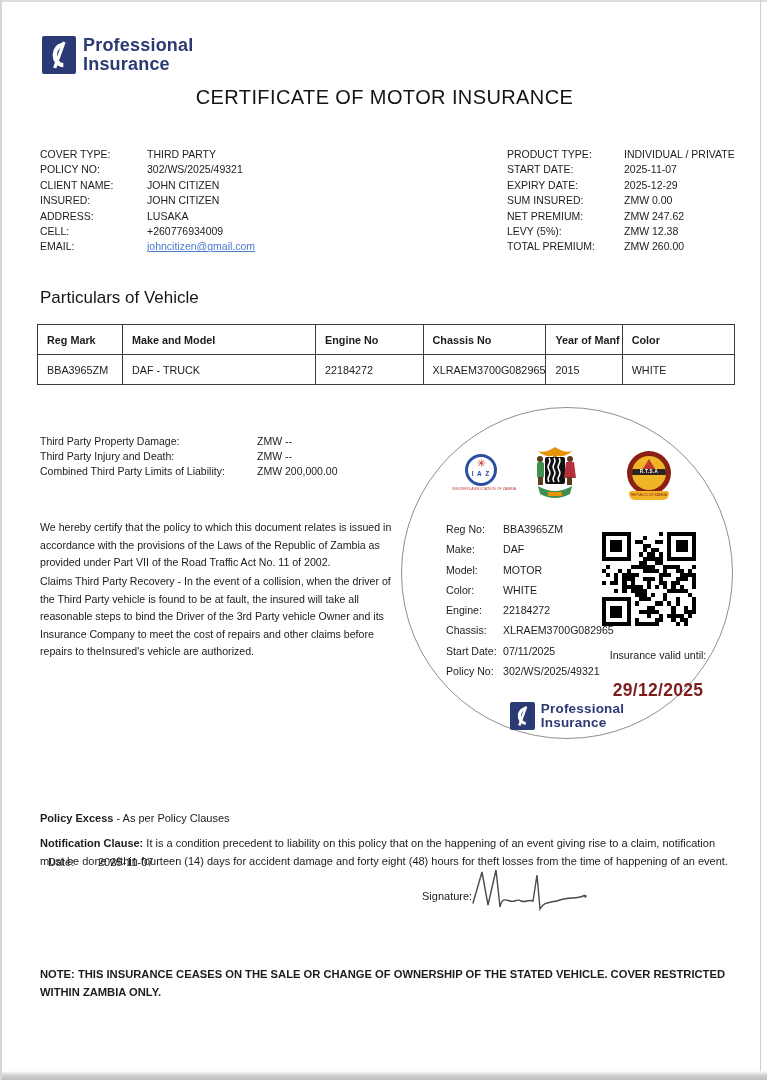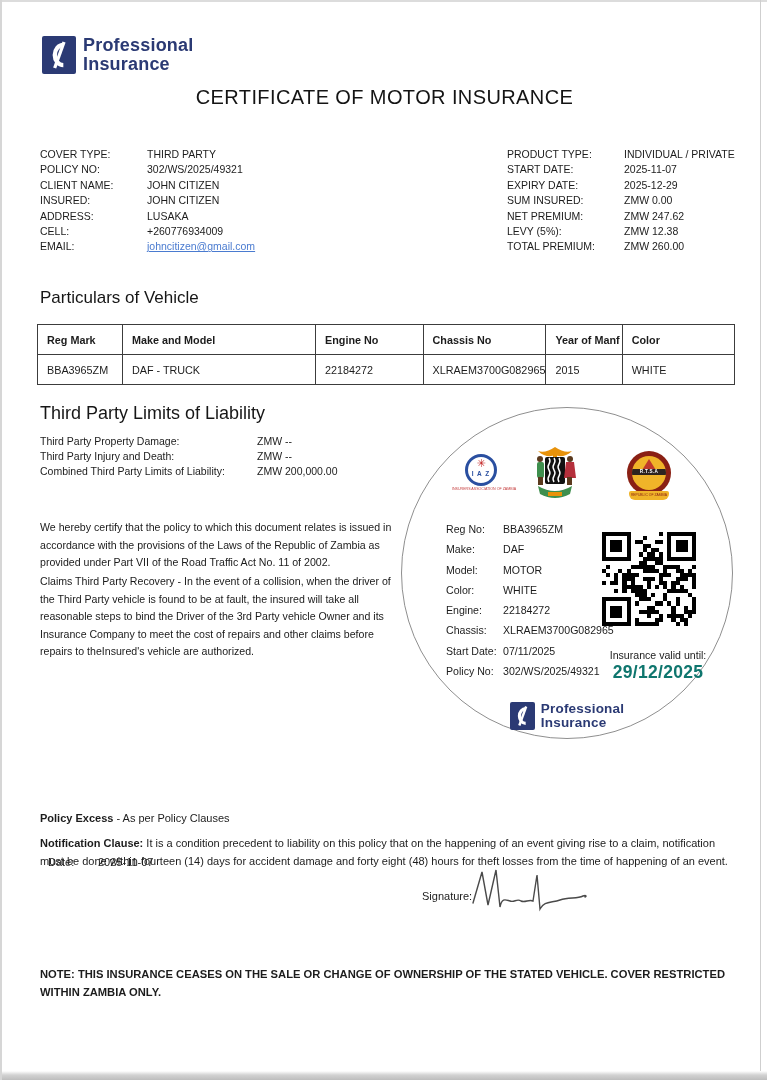--- a/index.html
+++ b/index.html
@@ -70,21 +70,21 @@
         color:#8a2014;font-size:3.4px;text-align:center;line-height:9px;white-space:nowrap;overflow:hidden;}
   .disc-details{position:absolute;left:44px;top:111px;}
   .disc-details .kv{line-height:20.3px;font-size:10.6px;}
   .disc-details .kv-label{display:inline-block;width:57px;}
   .qr{position:absolute;left:200px;top:124px;width:94px;height:94px;display:grid;
         grid-template-columns:repeat(23,1fr);grid-template-rows:repeat(23,1fr);background:#fff;}
   .qr div{width:100%;height:100%;}
   .qr .on{background:#000;}
   .valid-block{position:absolute;left:186px;top:241px;width:140px;text-align:center;}
   .valid-label{font-size:10.6px;}
-  .valid-date{font-size:17.5px;font-weight:bold;letter-spacing:.3px;margin-top:1px;color:#0f766e;}
+  .valid-date{font-size:17.5px;font-weight:bold;letter-spacing:.3px;margin-top:19px;color:#7f1d1d;}
   .disc-brand{position:absolute;left:0;top:294px;width:100%;display:flex;justify-content:center;gap:6px;}
   .disc-brand .brand-mark{width:25px;height:28px;}
   .disc-brand .brand-text{font-size:13.5px;line-height:14px;}
 
   
   .excess-line{position:absolute;left:38px;top:812px;font-size:11px;}
   .notif{position:absolute;left:38px;top:835px;width:699px;font-size:11px;line-height:17.5px;}
   .bold{font-weight:bold;}
   .date-row{position:absolute;left:38px;top:856px;font-size:11px;margin-left:8px;}
   .date-row .kv-label{display:inline-block;width:50px;}
@@ -157,21 +157,20 @@
       <td>BBA3965ZM</td>
       <td>DAF - TRUCK</td>
       <td>22184272</td>
       <td>XLRAEM3700G082965</td>
       <td>2015</td>
       <td>WHITE</td>
     </tr>
   </tbody>
     </table>
 
-  <div class="section-heading liab-heading">Third Party Limits of Liability</div>
   <div class="liab-list">
     <div class="kv"><span class="kv-label">Third Party Property Damage:</span><span>ZMW --</span></div>
     <div class="kv"><span class="kv-label">Third Party Injury and Death:</span><span>ZMW --</span></div>
     <div class="kv"><span class="kv-label">Combined Third Party Limits of Liability:</span><span>ZMW 200,000.00</span></div>
   </div>
 
   <div class="para para1">We hereby certify that the policy to which this document relates is issued in accordance with the provisions of the Laws of the Republic of Zambia as provided under Part VII of the Road Traffic Act No. 11 of 2002.</div>
   <div class="para para2">Claims Third Party Recovery - In the event of a collision, when the driver of the Third Party vehicle  is  found  to  be at fault, the insured will take all reasonable steps to bind the Driver of the 3rd Party vehicle Owner and its Insurance Company to meet the cost of repairs and other claims before repairs to theInsured's vehicle are authorized.</div>
 
   <div class="disc">

